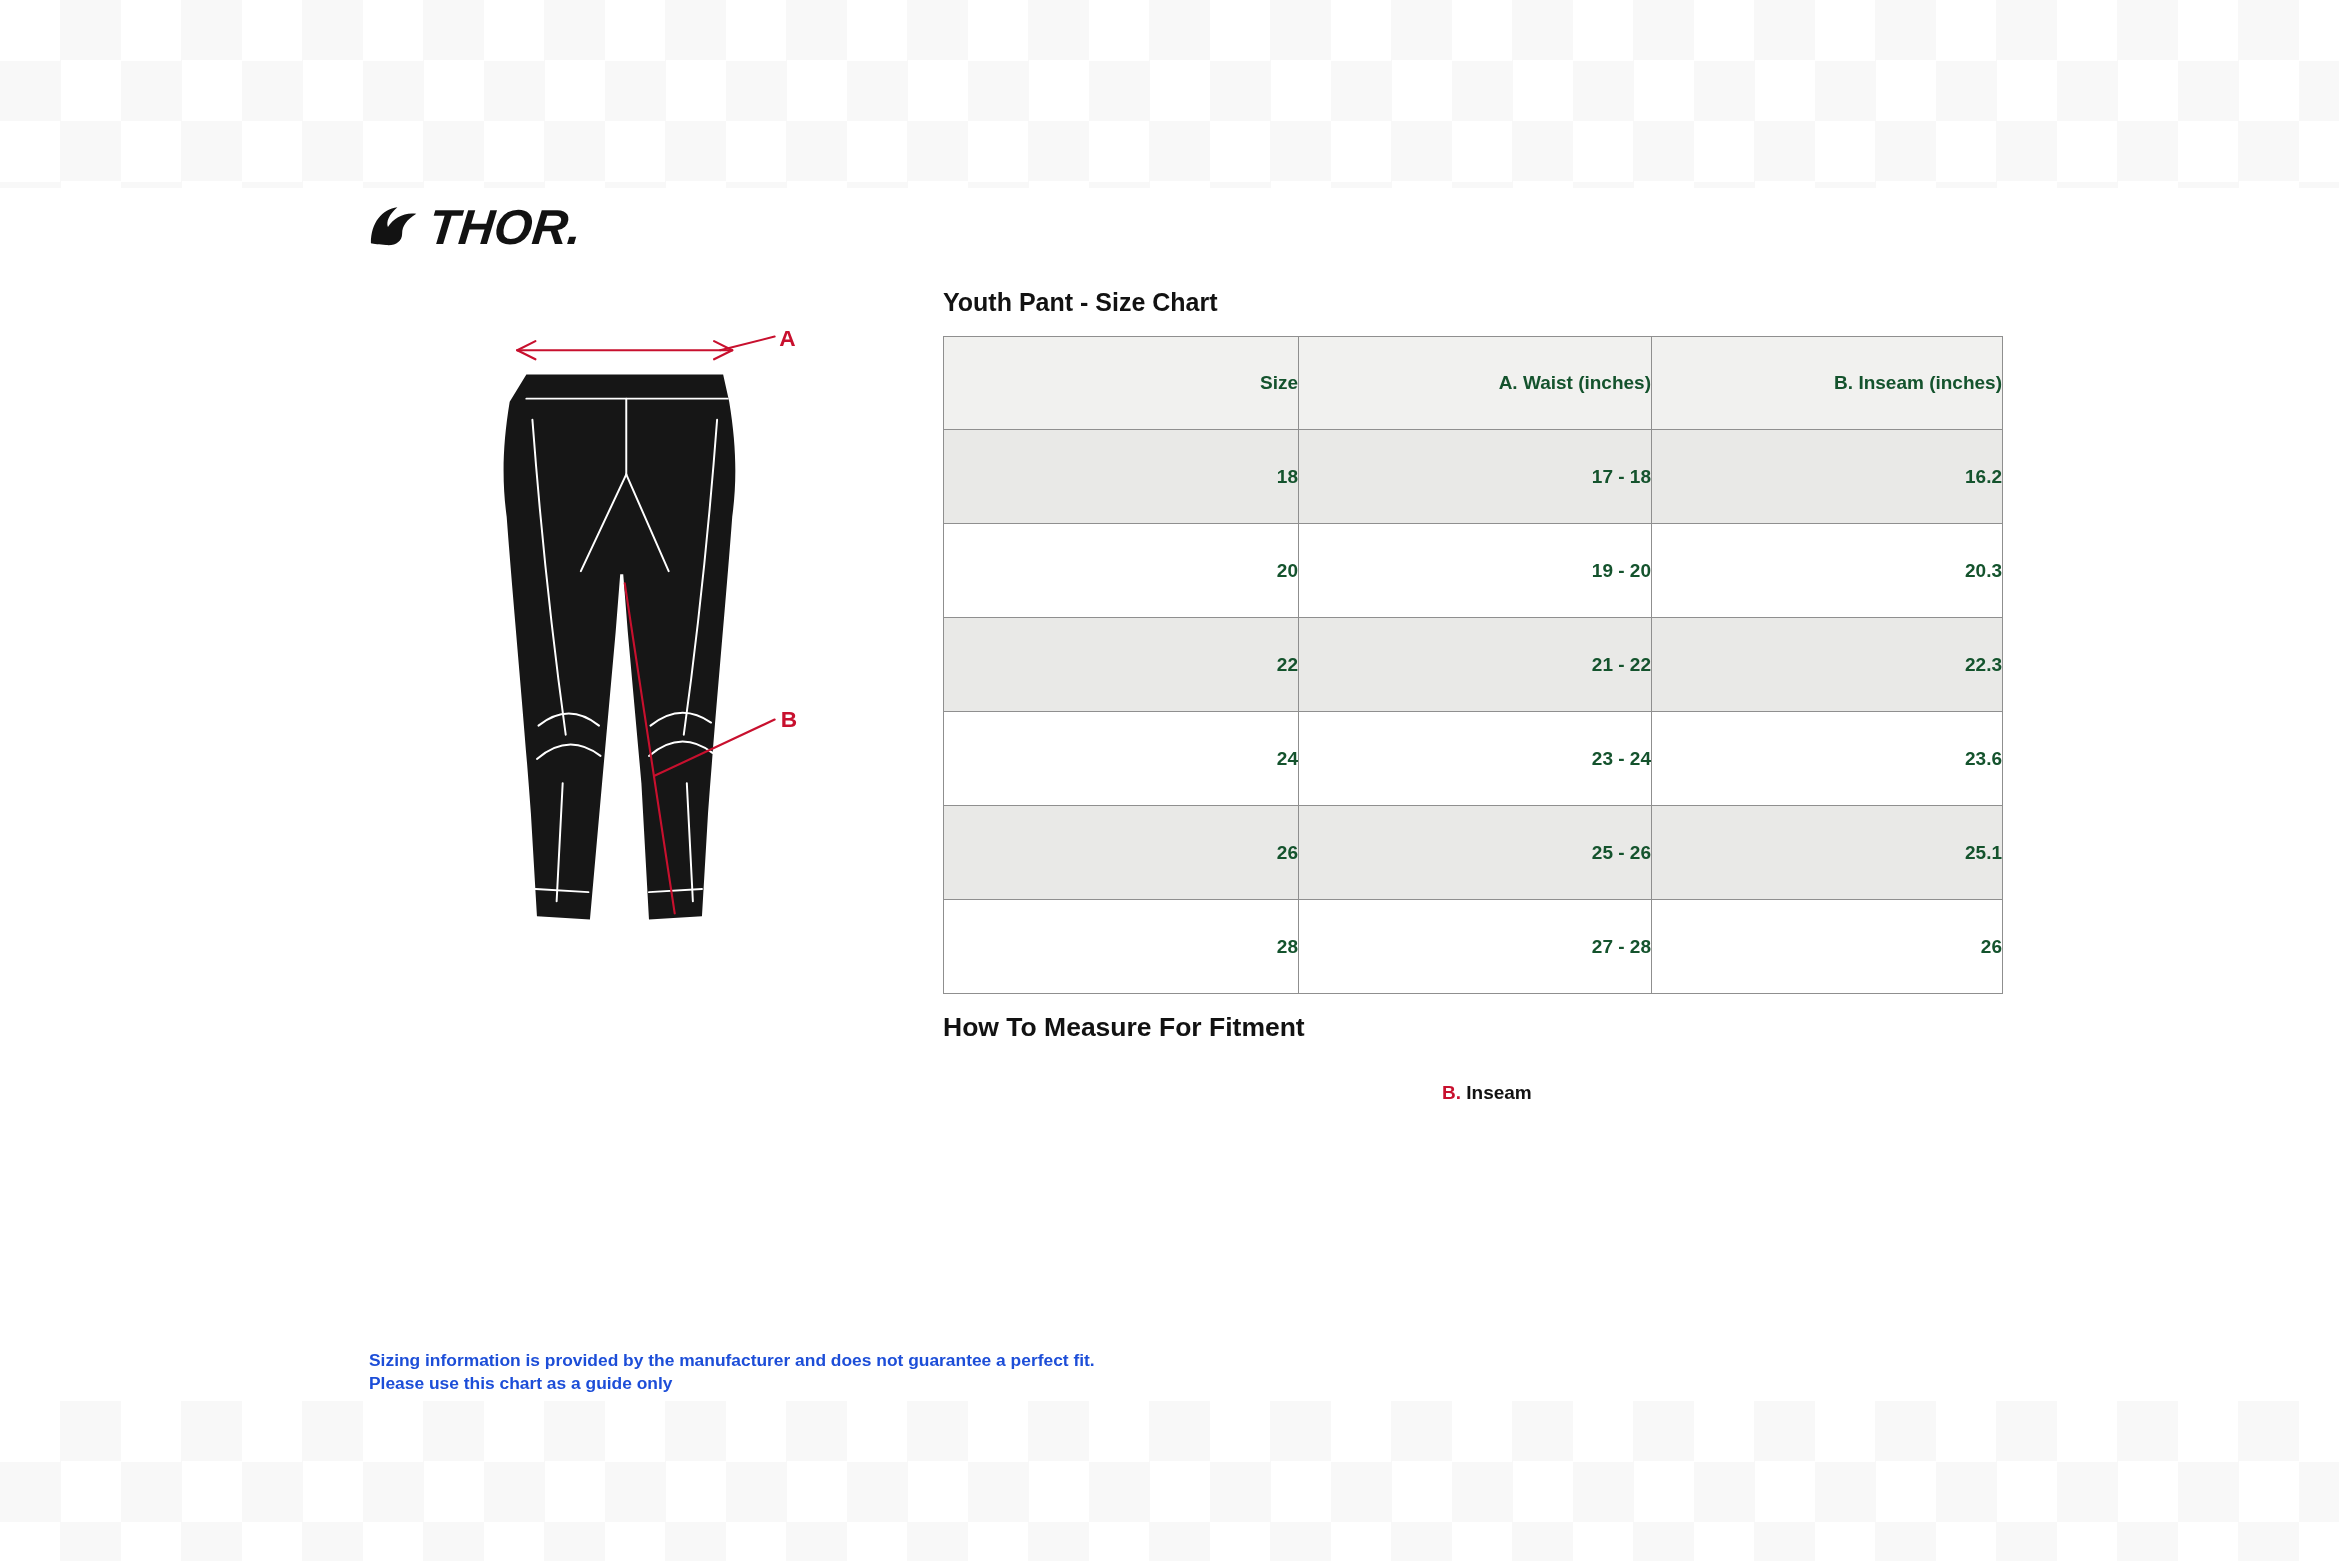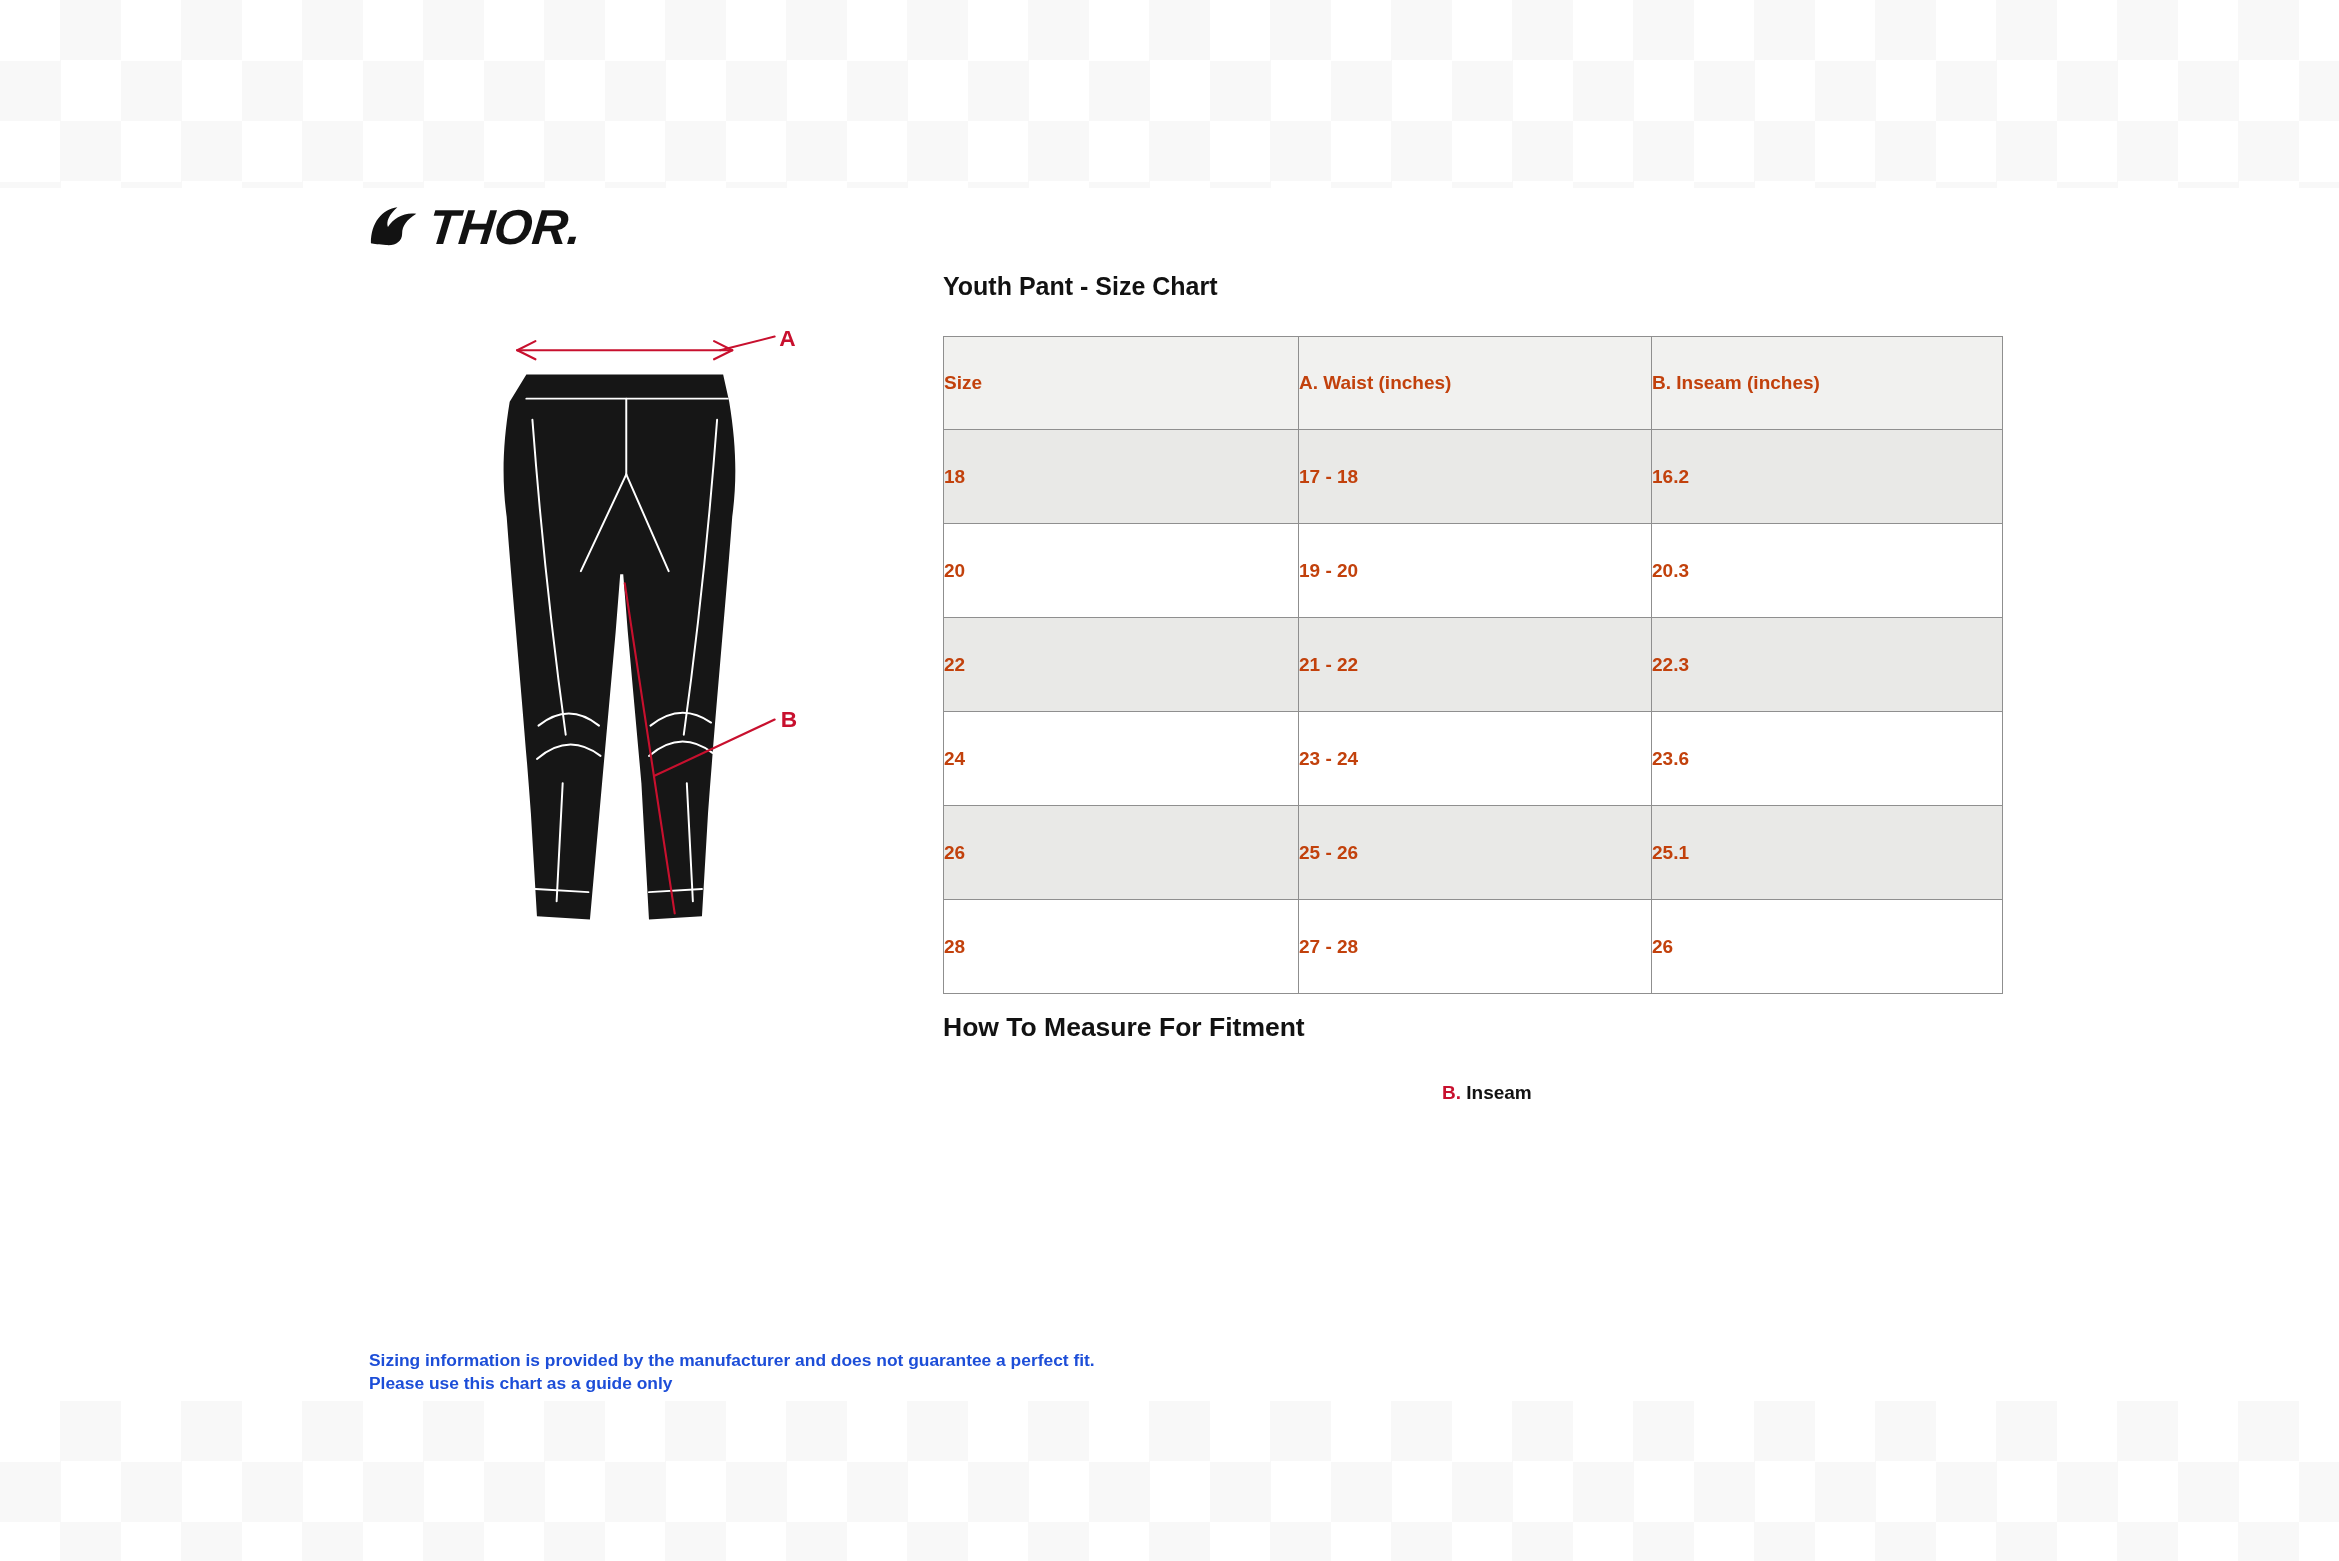--- a/index.html
+++ b/index.html
@@ -21,30 +21,30 @@
   .logo-icon svg { display:block; }
   .logo-text {
     font-size:49px; font-weight:bold; font-style:italic;
     letter-spacing:0px; transform:skewX(-6deg); color:#121212; line-height:1;
   }
 
   
   .pant-diagram { position:absolute; left:493px; top:329px; width:318px; height:604px; }
 
   
-  .chart-title { position:absolute; left:943px; top:272px; font-size:25px; font-weight:bold; color:#121212; }
+  .chart-title { position:absolute; left:943px; top:288px; font-size:25px; font-weight:bold; color:#121212; }
 
   
   .size-table {
     position:absolute; left:943px; top:336px; width:1058px;
     border-collapse:collapse; table-layout:fixed;
   }
   .size-table th, .size-table td {
-    border:1.8px solid #8f8f8f; text-align:left; vertical-align:middle;
-    font-size:19px; font-weight:bold; color:#c2410c; padding:0;
+    border:1.8px solid #8f8f8f; text-align:right; vertical-align:middle;
+    font-size:19px; font-weight:bold; color:#14532d; padding:0;
   }
   .size-table thead th { height:92px; background:#f1f1ef; }
   .size-table tbody td { height:93px; }
   .size-table tbody tr:nth-child(odd) td { background:#e9e9e7; }
   .size-table tbody tr:nth-child(even) td { background:#ffffff; }
 
   
   .howto-heading { position:absolute; left:943px; top:1012px; font-size:26.5px; font-weight:bold; color:#121212; }
   .howto-col { position:absolute; top:1082px; }
   .howto-col-a { left:943px; width:480px; }

